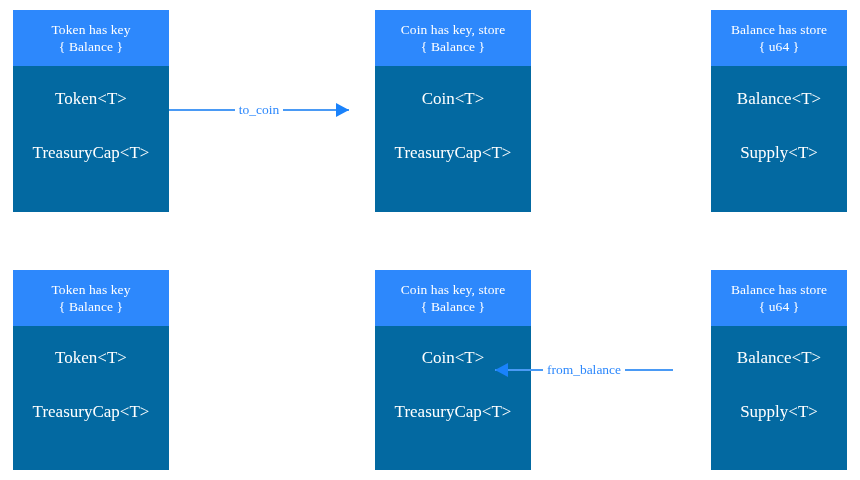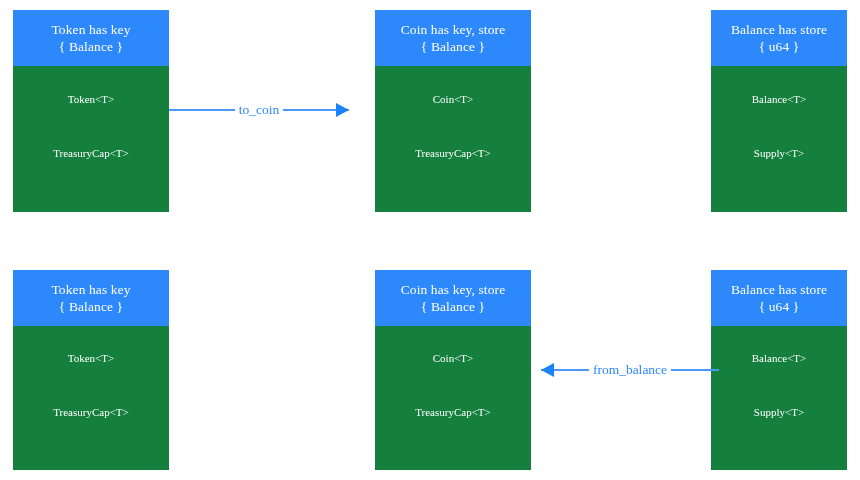--- a/index.html
+++ b/index.html
@@ -41,29 +41,29 @@
     font-size: 13.5px;
     line-height: 17px;
     text-align: center;
     letter-spacing: 0.1px;
   }
   .node-header .hl {
     display: block;
     white-space: nowrap;
   }
   .node-body {
-    background: #15803d;
+    background: #0369a1;
     color: #ffffff;
     flex: 1 1 auto;
     display: flex;
     flex-direction: column;
     align-items: center;
     justify-content: center;
     gap: 38px;
-    font-size: 11px;
+    font-size: 17px;
     line-height: 16px;
     text-align: center;
   }
   .node-body .bl {
     display: block;
     white-space: nowrap;
   }
 
   
   .row1 { top: 10px; height: 202px; }
@@ -121,21 +121,21 @@
     padding: 0 4px;
     white-space: nowrap;
     z-index: 2;
   }
 
   
   .edge-to-coin    { left: 169px; width: 180px; top: 98px; }
   .edge-to-balance { left: 511px; width: 178px; top: 98px; }
   
   .edge-from-coin    { left: 169px; width: 180px; top: 358px; }
-  .edge-from-balance { left: 541px; width: 178px; top: 358px; }
+  .edge-from-balance { left: 495px; width: 178px; top: 358px; }
 </style>
 </head>
 <body>
 
 <div id="diagram">
 
   <div class="node row1 col1">
     <div class="node-header">
       <span class="hl">Token has key</span>
       <span class="hl">{ Balance }</span>

